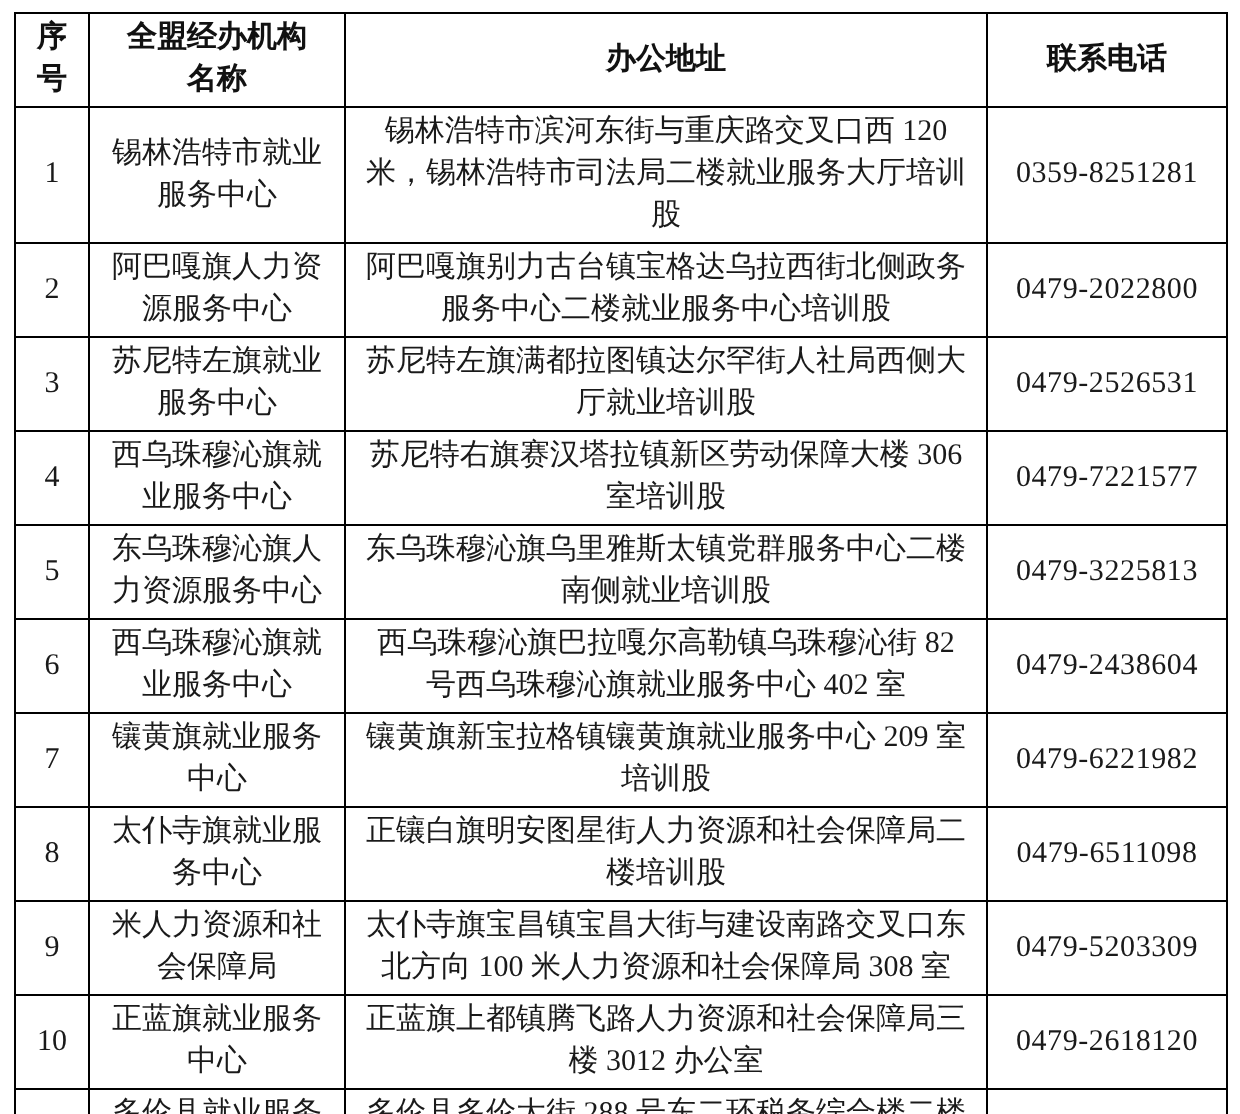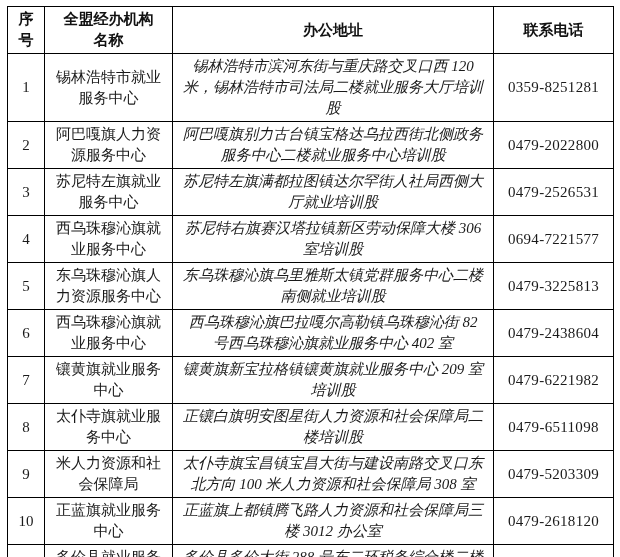--- a/index.html
+++ b/index.html
@@ -35,21 +35,20 @@
     overflow: hidden;
     box-sizing: border-box;
   }
   th {
     font-weight: bold;
     white-space: pre-line;
     color: #111111;
   }
   td.addr {
     padding: 2px 8px;
-    font-style: italic;
   }
   td.phone {
     letter-spacing: 0.3px;
   }
   thead tr { height: 42px; }
   tbody tr { height: 41px; }
 </style>
 </head>
 <body>
 
@@ -86,21 +85,21 @@
       <tr>
         <td>3</td>
         <td>苏尼特左旗就业服务中心</td>
         <td class="addr">苏尼特左旗满都拉图镇达尔罕街人社局西侧大厅就业培训股</td>
         <td class="phone">0479-2526531</td>
       </tr>
       <tr>
         <td>4</td>
         <td>西乌珠穆沁旗就业服务中心</td>
         <td class="addr">苏尼特右旗赛汉塔拉镇新区劳动保障大楼 306 室培训股</td>
-        <td class="phone">0694-7221577</td>
+        <td class="phone">0479-7221577</td>
       </tr>
       <tr>
         <td>5</td>
         <td>东乌珠穆沁旗人力资源服务中心</td>
         <td class="addr">东乌珠穆沁旗乌里雅斯太镇党群服务中心二楼南侧就业培训股</td>
         <td class="phone">0479-3225813</td>
       </tr>
       <tr>
         <td>6</td>
         <td>西乌珠穆沁旗就业服务中心</td>

